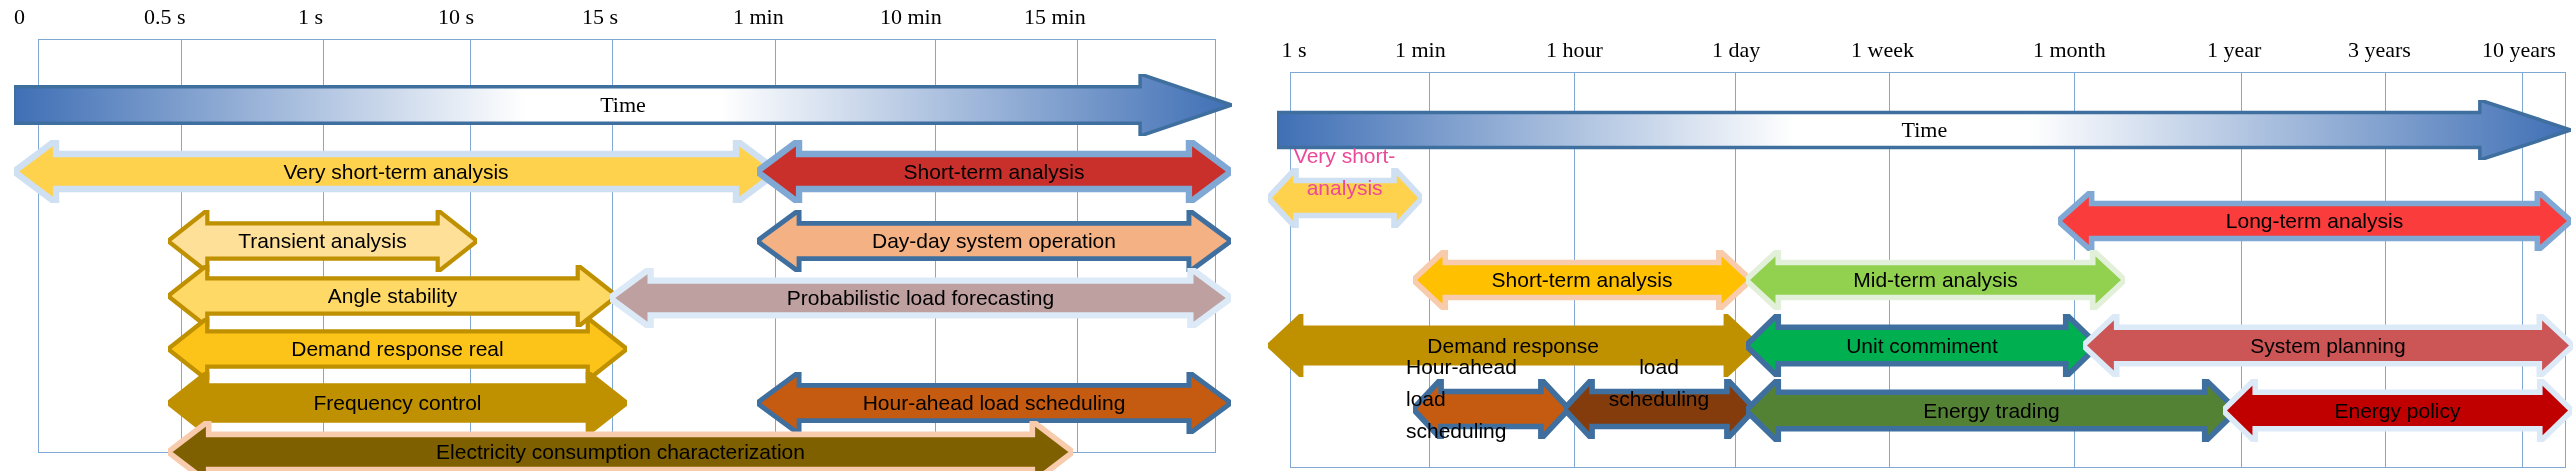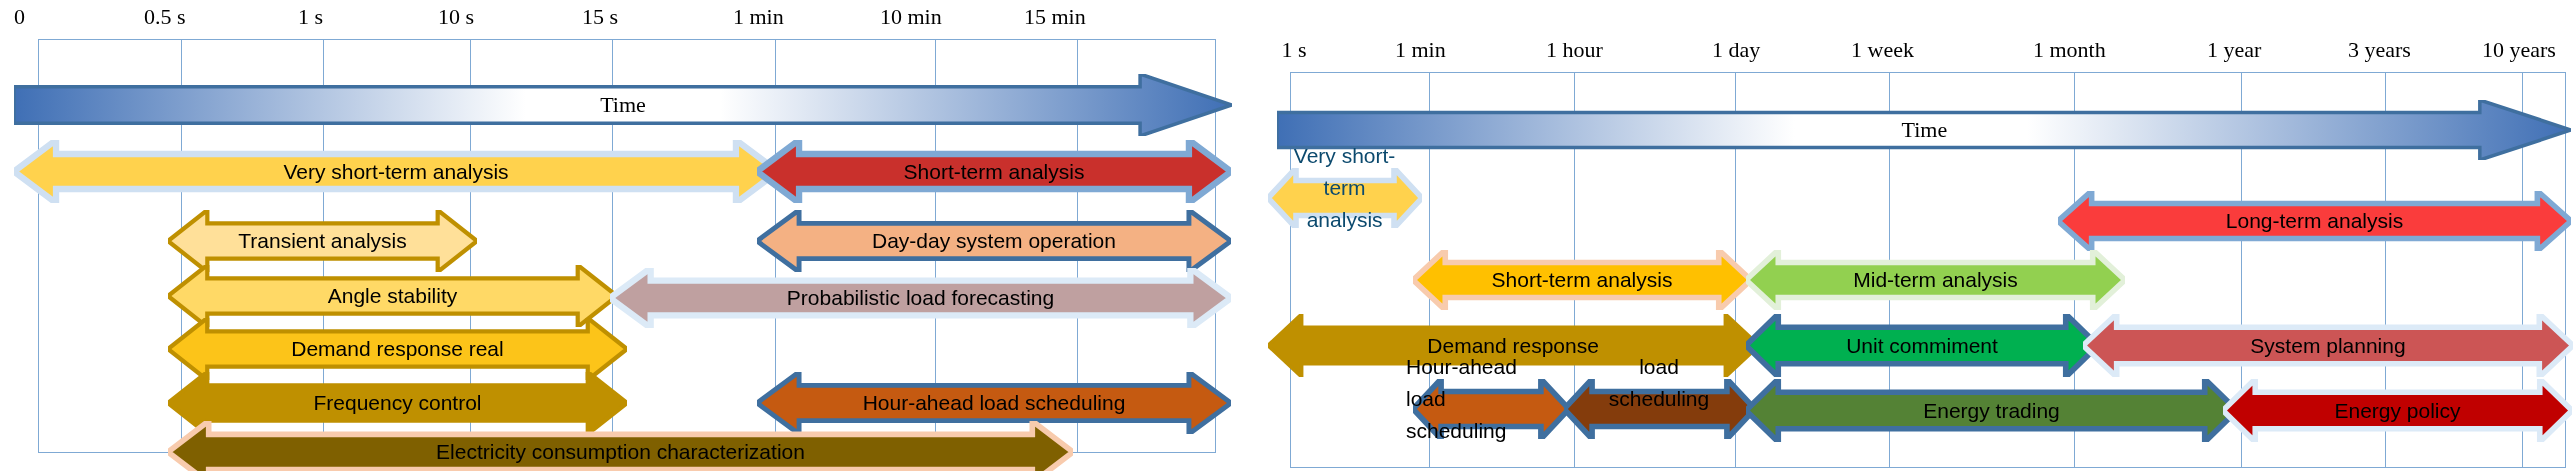--- a/index.html
+++ b/index.html
@@ -178,23 +178,22 @@
       </svg>
       <span class="lbl t-dark">Time</span>
     </div>
 
     <div class="arrow wrap" style="left:-15.4px;top:168px;width:154px;height:60px;">
       <svg viewBox="0 0 220 86" preserveAspectRatio="none">
         <path d="M0,43 L40,0 L40,18 L180,18 L180,0 L220,43 L180,86 L180,68 L40,68 L40,86 Z" fill="#ffd24d" stroke="#cfe0f2" stroke-width="8"></path>
       </svg>
     </div>
     <div style="position:absolute;left:-15.4px;top:140px;width:154px;text-align:center;
-                font-size:21px;line-height:32px;color:#0c4a6e;z-index:5;">
+                font-size:21px;line-height:32px;color:#ec4899;z-index:5;">
       <div>Very short-</div>
-      <div>term</div>
       <div>analysis</div>
     </div>
 
     <div class="arrow" style="left:775px;top:191px;width:513px;height:60px;">
       <svg viewBox="0 0 732 86" preserveAspectRatio="none">
         <path d="M0,43 L48,0 L48,18 L684,18 L684,0 L732,43 L684,86 L684,68 L48,68 L48,86 Z" fill="#fa3c3c" stroke="#7fa9d4" stroke-width="8"></path>
       </svg>
       <span class="lbl t-light">Long-term analysis</span>
     </div>
 

